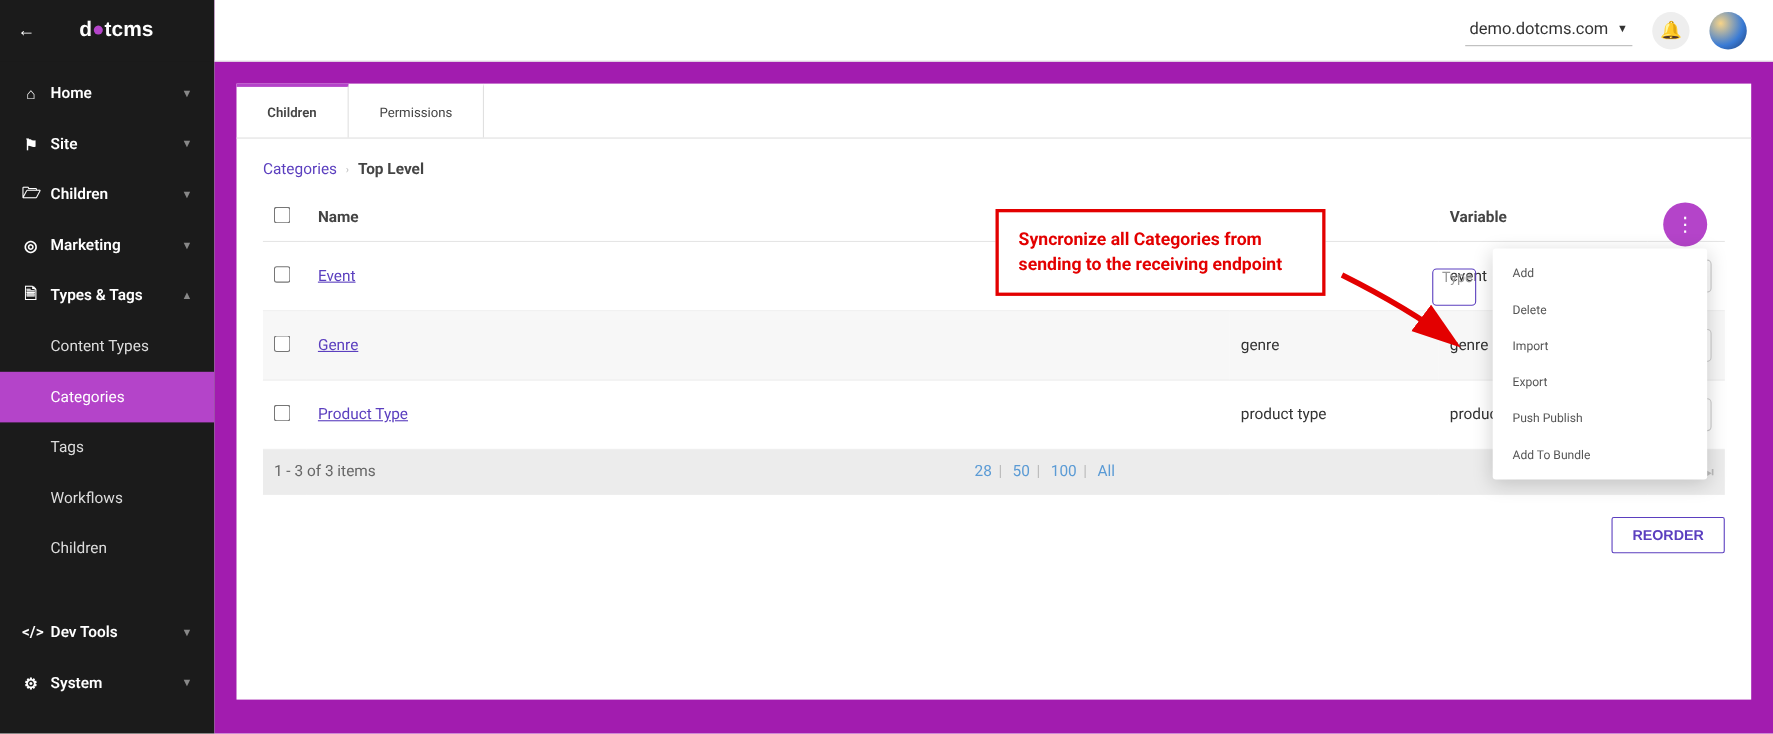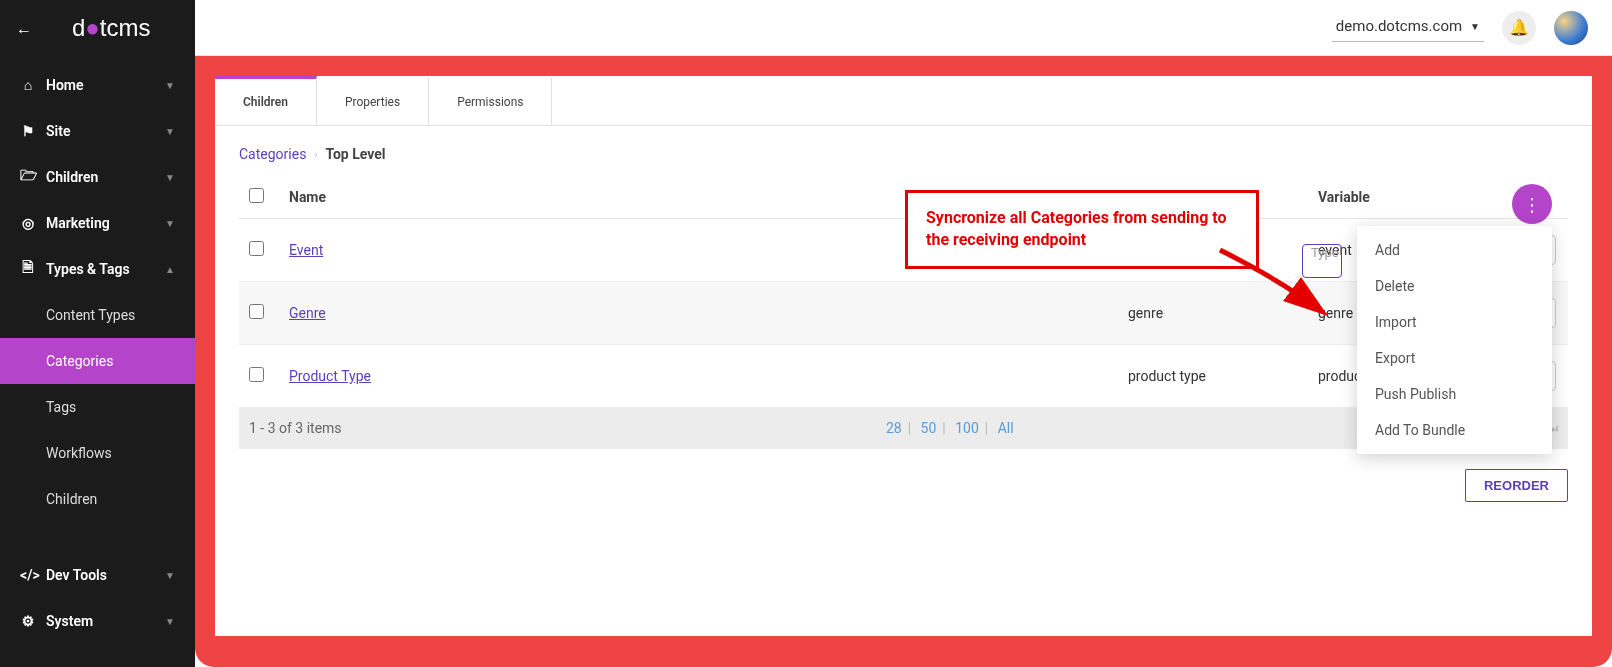--- a/index.html
+++ b/index.html
@@ -1,29 +1,29 @@
 <!DOCTYPE html>
 <html><head>
 <meta charset="utf-8">
 <style>
 * { margin: 0; padding: 0; box-sizing: border-box; }
 body { font-family: -apple-system, BlinkMacSystemFont, "Segoe UI", Roboto, Helvetica, Arial, sans-serif; background: #fff; color: #333; }
 .app { display: flex; height: 667px; width: 1612px; overflow: hidden; }
 .sidebar { width: 195px; background: #1b1b1b; color: #fff; display: flex; flex-direction: column; }
 .brandbar { height: 56px; display: flex; align-items: center; padding: 0 16px; background: #1b1b1b; }
 .brand-back { color: #fff; margin-right: 40px; }
-.brand-logo { font-weight: 400; font-size: 24px; font-family: "Segoe UI", Arial, sans-serif; }
+.brand-logo { font-weight: 700; font-size: 19px; font-family: "Segoe UI", Arial, sans-serif; }
 .brand-logo .dot { color: #b444c9; }
 .nav { flex: 1; overflow-y: auto; padding-top: 6px; }
 .nav-item { display: flex; align-items: center; height: 46px; padding: 0 20px; font-size: 14px; font-weight: 600; color: #fff; cursor: pointer; position: relative; }
 .nav-item .icon { width: 16px; text-align: center; margin-right: 10px; }
 .nav-item .chev { margin-left: auto; font-size: 10px; color: #888; }
 .nav-sub { font-weight: 400; padding-left: 46px; color: #ddd; }
 .nav-sub.active { background: #b444c9; color: #fff; }
-.main { flex: 1; display: flex; flex-direction: column; background: #ef4444; border-radius: 19px; }
+.main { flex: 1; display: flex; flex-direction: column; background: #a21caf; }
 .topbar { height: 56px; background: #fff; display: flex; align-items: center; padding: 0 24px; border-bottom: 1px solid #e5e5e5; }
 .topbar-right { margin-left: auto; display: flex; align-items: center; gap: 18px; }
 .site-select { font-size: 15px; color: #333; display: flex; align-items: center; gap: 8px; border-bottom: 1px solid #bbb; padding: 4px 4px 6px 4px; }
 .bell { width: 34px; height: 34px; border-radius: 50%; background: #eee; display: flex; align-items: center; justify-content: center; color: #888; }
 .avatar { width: 34px; height: 34px; border-radius: 50%; background: radial-gradient(circle at 30% 30%, #f7d488, #3a7bd5 60%, #1e3c72); }
 .panel { margin: 20px; background: #fff; position: relative; min-height: 560px; }
 .tabs { display: flex; border-bottom: 1px solid #e0e0e0; }
 .tab { padding: 16px 28px; font-size: 12px; color: #444; border-right: 1px solid #e0e0e0; cursor: pointer; border-top: 3px solid transparent; }
 .tab.active { border-top: 3px solid #b444c9; font-weight: 600; }
 .breadcrumbs { padding: 20px 24px 14px 24px; font-size: 14px; color: #666; display: flex; align-items: center; gap: 8px; }
@@ -41,23 +41,23 @@
 .pager-row td { background: #ececec; color: #666; font-size: 14px; }
 .pager-row .pgs a { color: #5b9bd5; }
 .pager-row .pgs .sep { color: #bbb; margin: 0 6px; }
 .pager-right { float: right; display: flex; align-items: center; gap: 10px; color: #bbb; }
 .pager-right .cur { color: #333; font-weight: 600; }
 .pager-row .pgs { text-align: center; }
 .reorder-row { display: flex; justify-content: flex-end; padding: 20px 24px; }
 .reorder-btn { border: 1px solid #5b3fbf; color: #5b3fbf; background: #fff; padding: 8px 18px; font-size: 13px; font-weight: 600; border-radius: 2px; cursor: pointer; }
 .fab { position: absolute; top: 108px; right: 40px; width: 40px; height: 40px; border-radius: 50%; background: #b444c9; color: #fff; display: flex; align-items: center; justify-content: center; font-size: 18px; cursor: pointer; }
 .dropdown { position: absolute; top: 150px; right: 40px; width: 195px; background: #fff; box-shadow: 0 4px 18px rgba(0,0,0,0.18); border-radius: 3px; padding: 6px 0; z-index: 10; }
-.dropdown .dd-item { padding: 10px 18px; font-size: 14px; color: #555; cursor: pointer; }
+.dropdown .dd-item { padding: 10px 18px; font-size: 11px; color: #555; cursor: pointer; }
 .filter-input { position: absolute; top: 168px; right: 250px; width: 40px; height: 34px; border: 1px solid #5b3fbf; border-radius: 4px; padding: 0 8px; font-size: 13px; color: #999; overflow: hidden; white-space: nowrap; }
-.callout { position: absolute; top: 190px; left: 905px; width: 354px; border: 3px solid #e30000; padding: 14px 18px; background: #fff; z-index: 5; }
+.callout { position: absolute; top: 190px; left: 905px; width: 300px; border: 3px solid #e30000; padding: 14px 18px; background: #fff; z-index: 5; }
 .callout p { color: #e30000; font-weight: 700; font-size: 16px; line-height: 1.4; }
 .arrow { position: absolute; top: 180px; left: 1200px; z-index: 6; pointer-events: none; }
 </style>
 </head>
 <body>
 
 <div class="app">
   <div class="sidebar">
     <div class="brandbar">
       <span class="brand-back">←</span>
@@ -130,21 +130,20 @@
         <div class="bell">
           <span>🔔</span>
         </div>
         <div class="avatar"></div>
       </div>
     </div>
 
     <div class="panel">
       <div class="tabs">
         <div class="tab active"><span>Children</span></div>
-        <div class="tab"><span>Properties</span></div>
         <div class="tab"><span>Permissions</span></div>
       </div>
 
       <div class="breadcrumbs">
         <span class="bc-link">Categories</span>
         <span class="bc-sep">›</span>
         <span class="bc-current">Top Level</span>
       </div>
 
       <div class="fab">

